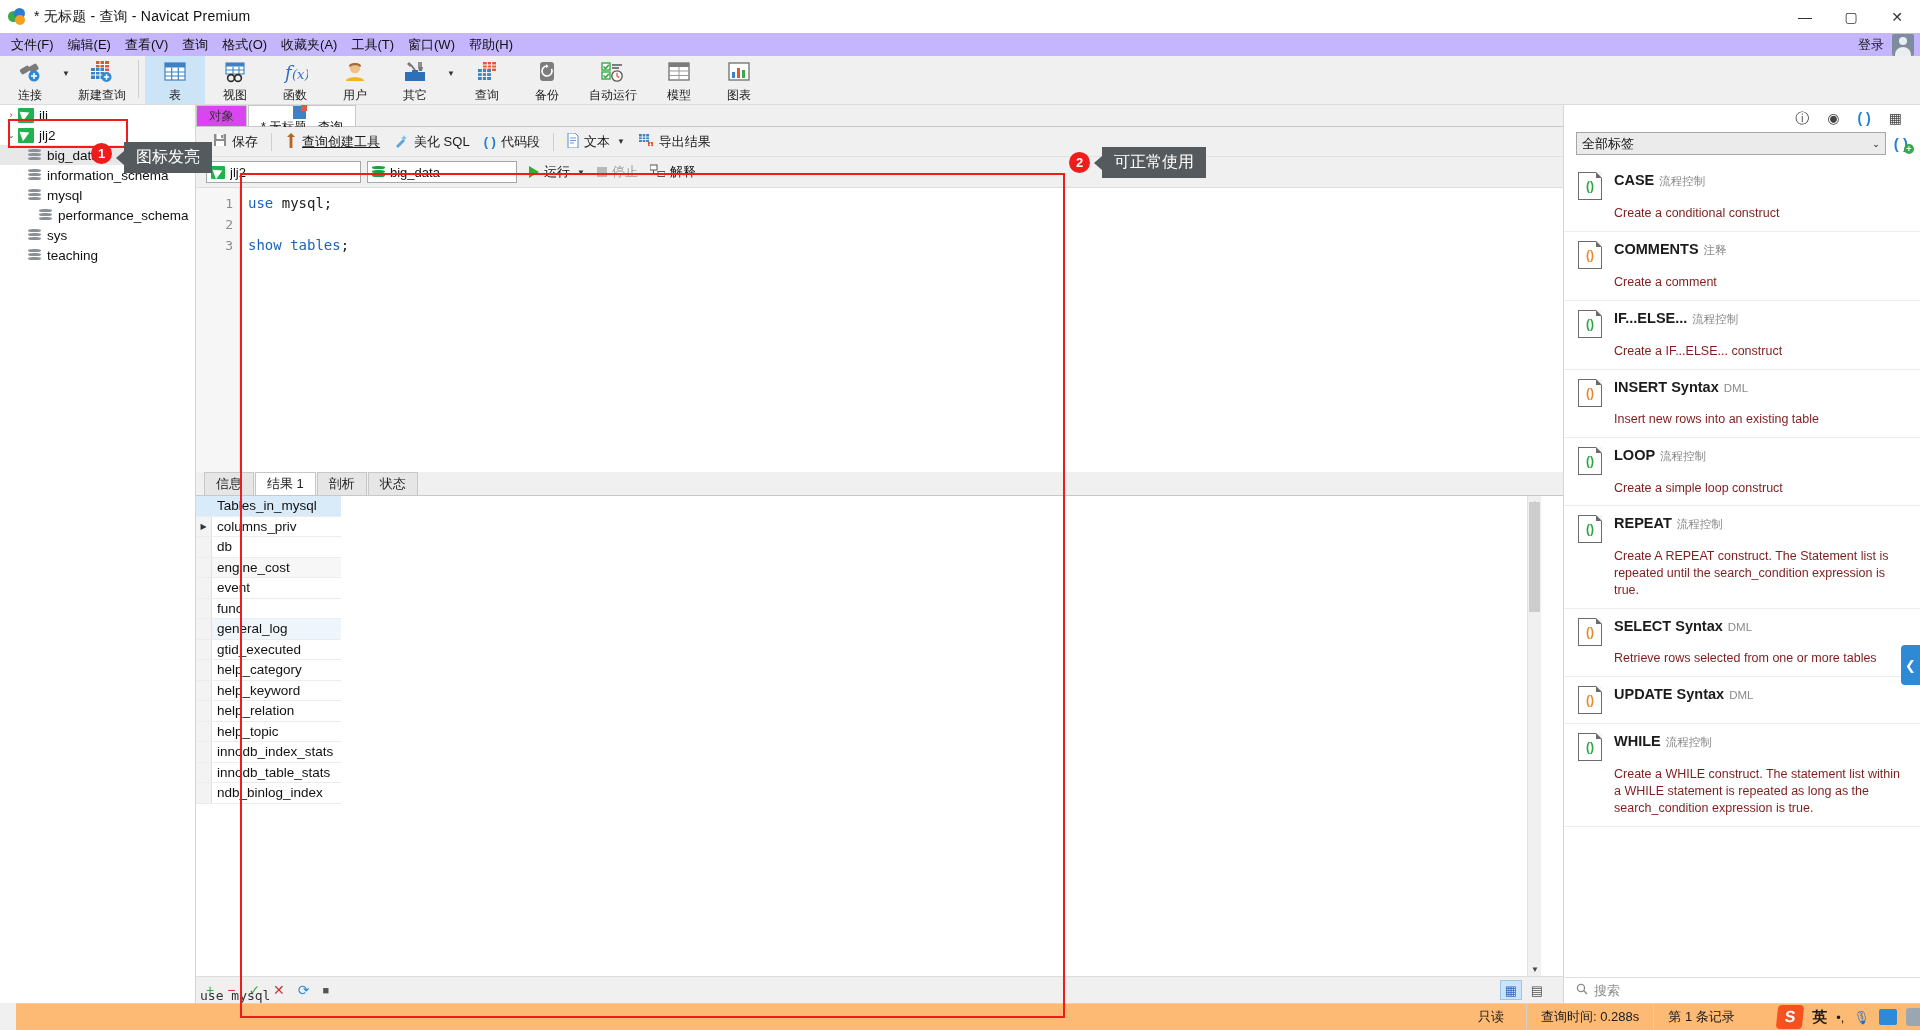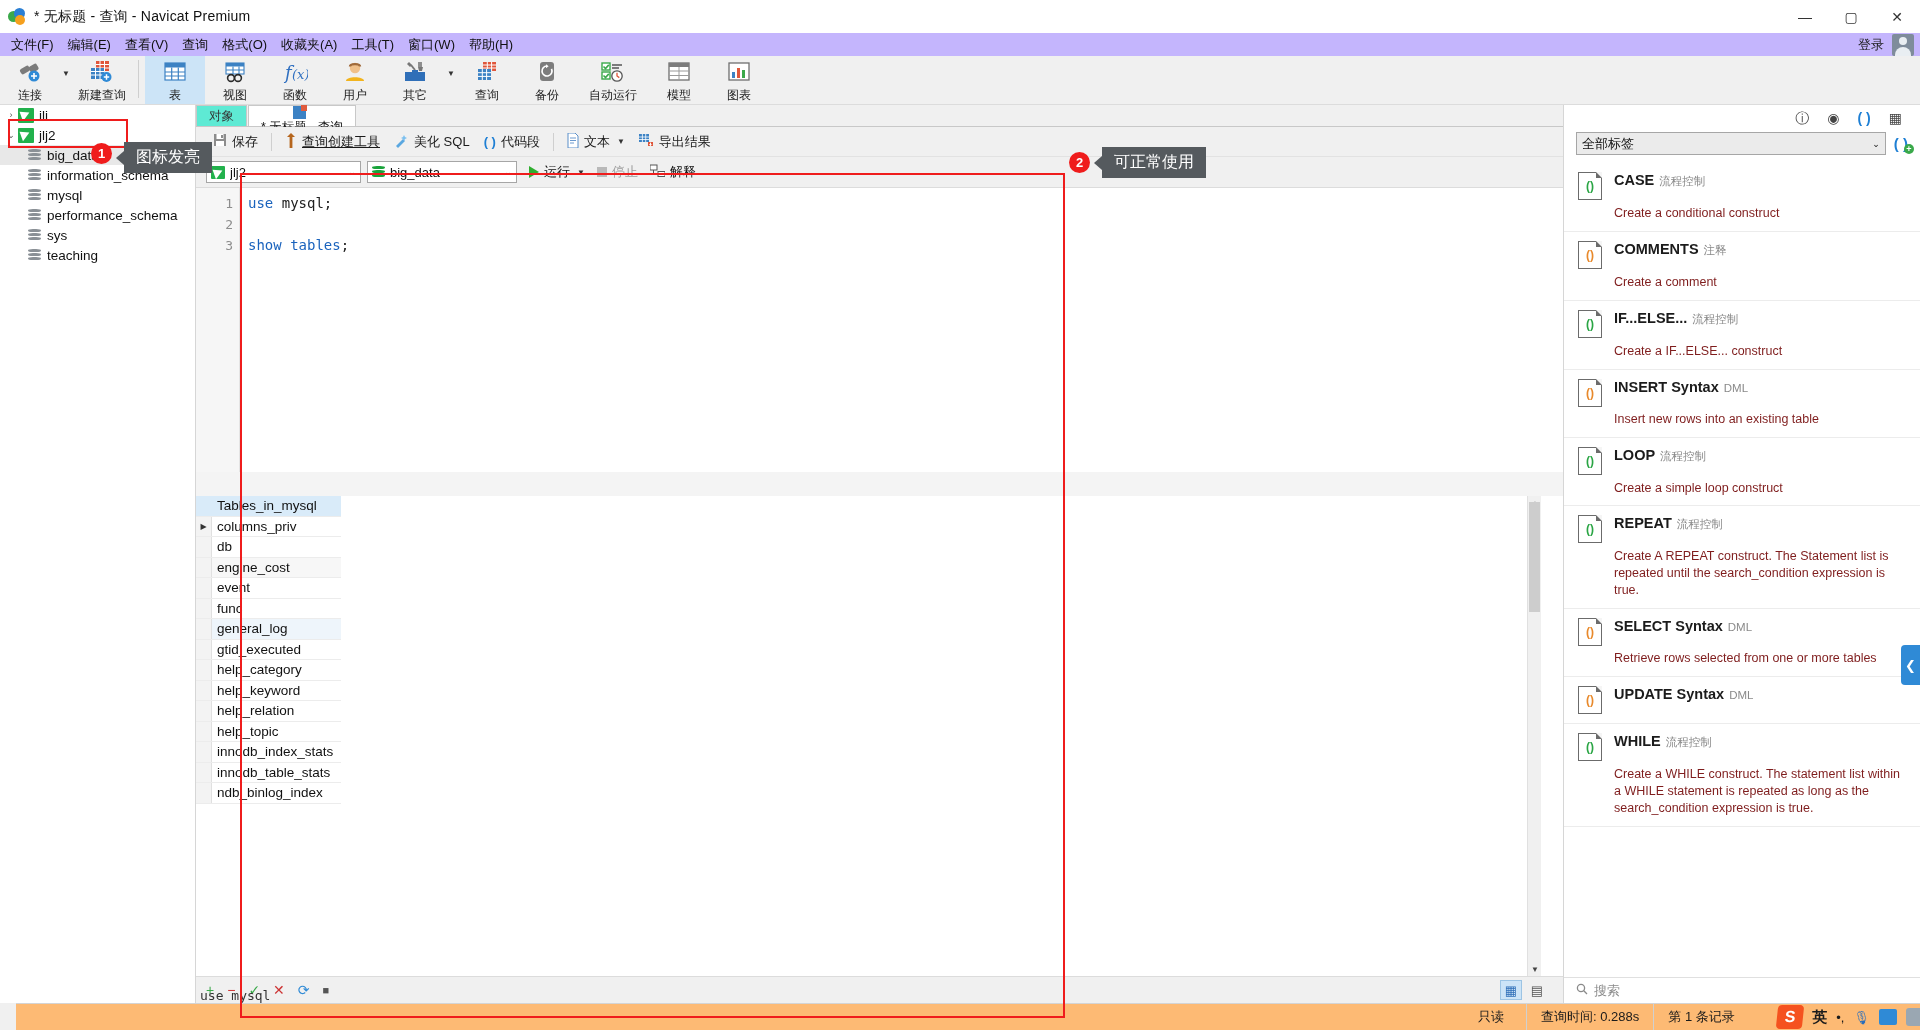--- a/index.html
+++ b/index.html
@@ -121,21 +121,21 @@
   }
 
   
   .objtabs {
     position: absolute; left: 0; top: 0; right: 0; height: 22px;
     background: #f0f0f0; display: flex; align-items: flex-end;
     border-bottom: 1px solid #c8c8c8;
   }
   .objtab {
     height: 21px; padding: 0 12px; display: flex; align-items: center;
-    font-size: 12.5px; color: #333; background: #5eead4;
+    font-size: 12.5px; color: #333; background: #d946ef;
     border: 1px solid #c8c8c8; border-bottom: none; margin-right: 1px;
   }
   .objtab.active { background: #ffffff; color: #111; flex-direction: column; }
   .objtab .qico {
     width: 13px; height: 13px; margin-right: 5px; position: relative; flex: 0 0 auto;
     background: #3c82c4;
   }
   .objtab .qico::before {
     content: ''; position: absolute; right: -1px; top: -1px; width: 6px; height: 6px; background: #e05c3e;
   }
@@ -587,21 +587,21 @@
       <span>information_schema</span>
     </div>
     <div class="tree-row" style="padding-left:28px">
       <span class="db-ico">
           <i></i>
           <i></i>
           <i></i>
         </span>
       <span>mysql</span>
     </div>
-    <div class="tree-row" style="padding-left:28px">
+    <div class="tree-row" style="padding-left:39px">
       <span class="db-ico">
           <i></i>
           <i></i>
           <i></i>
         </span>
       <span>performance_schema</span>
     </div>
     <div class="tree-row" style="padding-left:28px">
       <span class="db-ico">
           <i></i>
@@ -734,20 +734,26 @@
         <div>2</div>
         <div>3</div>
       </div>
       <div class="code">
         <div><span class="kw">use</span><span class="pl"> mysql;</span></div>
         <div><span class="kw"></span><span class="pl"></span></div>
         <div><span class="kw">show tables</span><span class="pl">;</span></div>
       </div>
     </div>
 
+    <div class="restabs">
+      <div class="restab">信息</div>
+      <div class="restab active">结果 1</div>
+      <div class="restab">剖析</div>
+      <div class="restab">状态</div>
+    </div>
 
     <div class="grid">
       <div class="grid-inner">
         <div class="gr head">
           <span class="cell">Tables_in_mysql</span>
         </div>
         <div class="gr">
           <span class="rh">▶</span>
           <span class="cell">columns_priv</span>
         </div>

